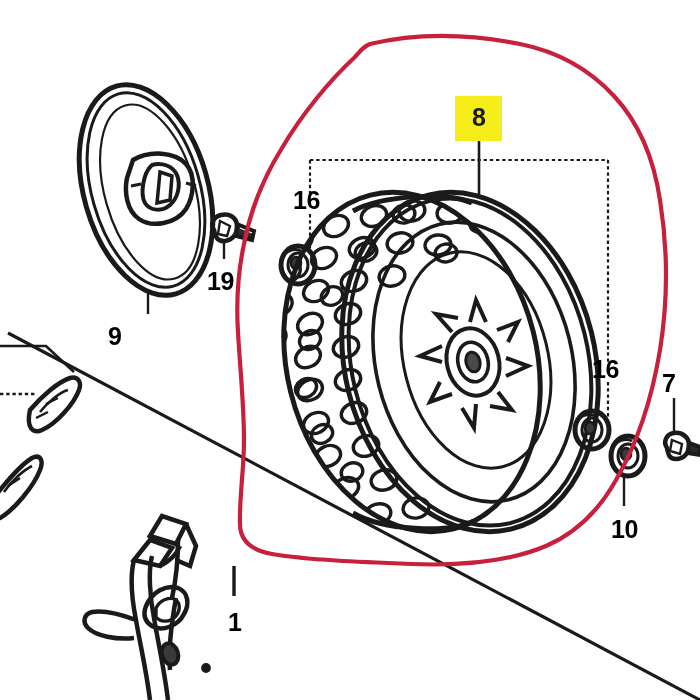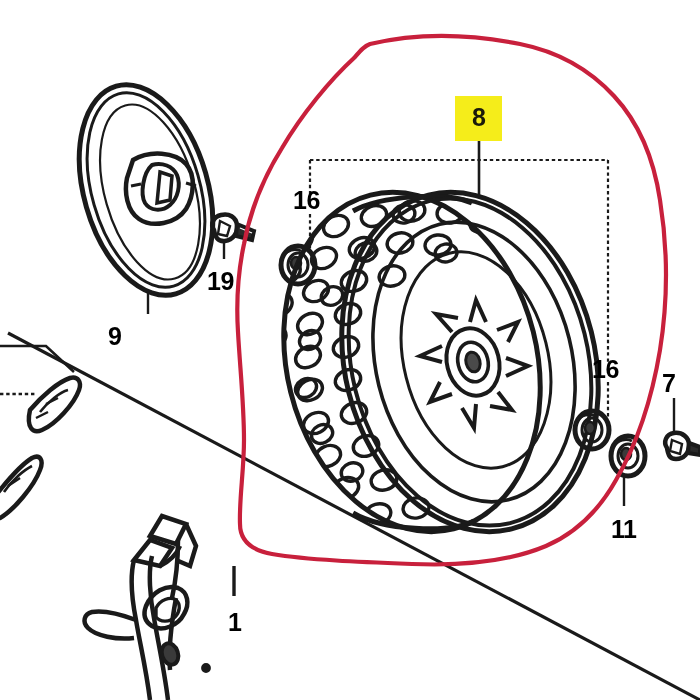--- a/index.html
+++ b/index.html
@@ -298,17 +298,17 @@
   <div class="callout" style="left:207px; top:269px;">19</div>
 
   <div class="callout" style="left:293px; top:188px;">16</div>
 
   <div class="callout highlighted" style="left:455px; top:96px;">8</div>
 
   <div class="callout" style="left:592px; top:357px;">16</div>
 
   <div class="callout" style="left:662px; top:371px;">7</div>
 
-  <div class="callout" style="left:611px; top:517px;">11</div>
+  <div class="callout" style="left:611px; top:517px;">10</div>
 
   <div class="callout" style="left:228px; top:610px;">1</div>
 
 </div>
 
 </body></html>

